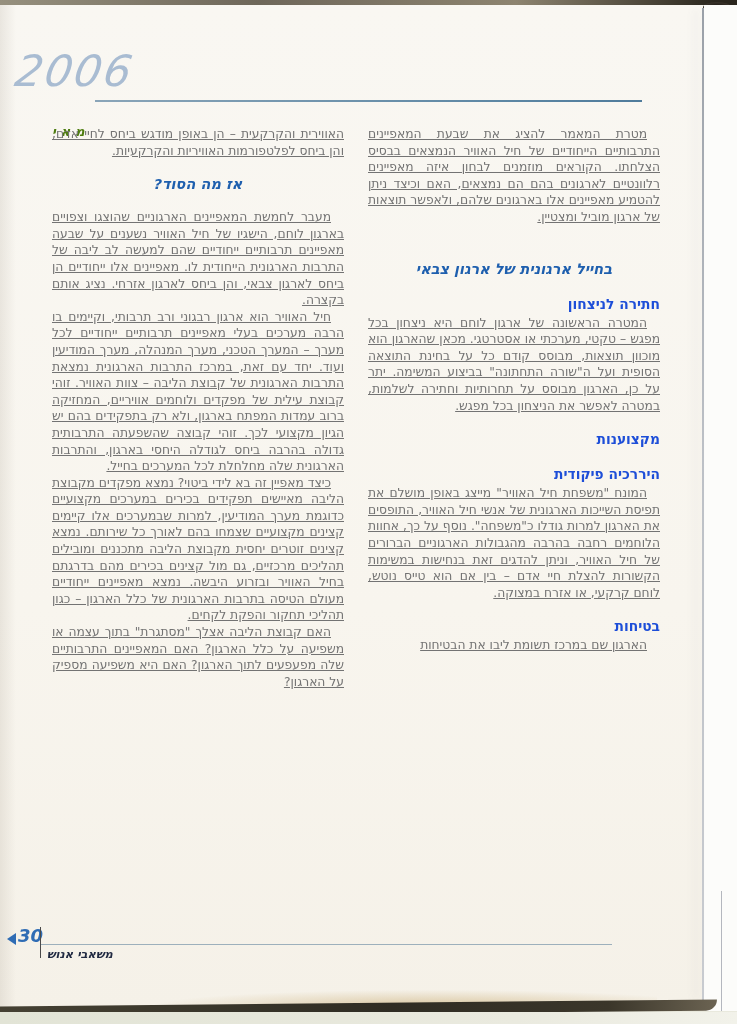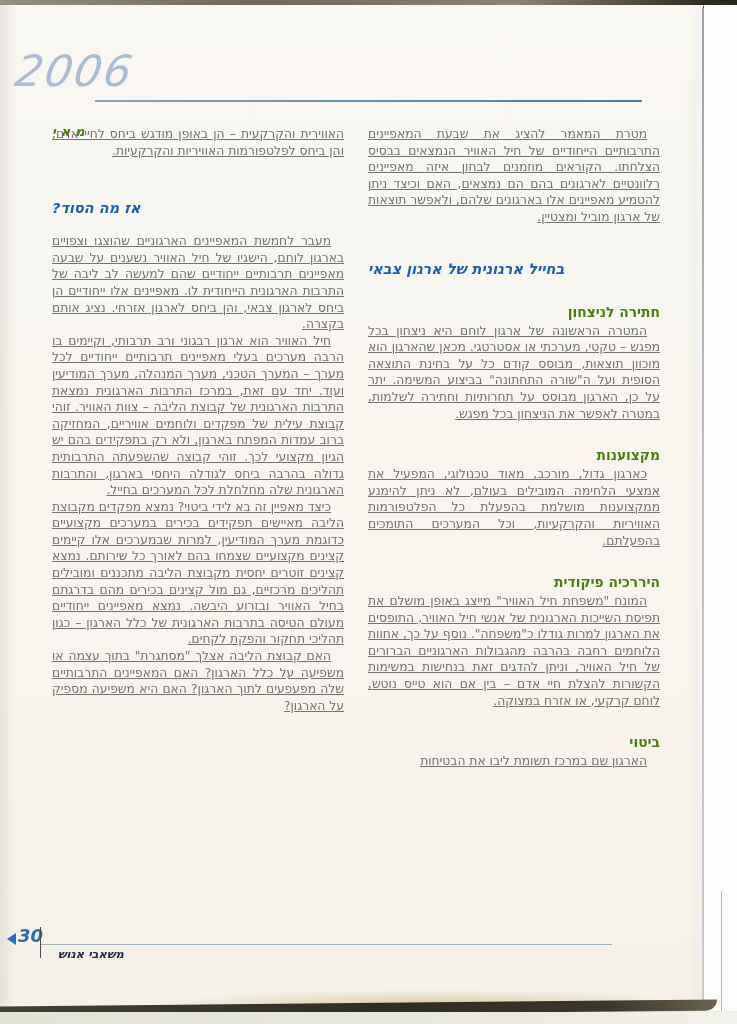--- a/index.html
+++ b/index.html
@@ -39,36 +39,36 @@
         background:linear-gradient(90deg,#8aa5b8,#5d87a4 75%,#4f7b9b);}
 
   
   .columns{position:absolute;top:126px;right:77px;width:608px;direction:rtl;
         display:flex;gap:24px;}
   .col{width:292px;}
   .col p{margin:0;font-size:12.3px;line-height:16.6px;color:#737373;
         text-align:justify;text-indent:13px;text-decoration:underline;}
   .col p.noindent{text-indent:0;}
   .col p.space-before{margin-top:9px;}
-  .h-blue{margin:40px 0 15px;font-size:14.5px;font-weight:bold;font-style:italic;
-        color:#1e5fae;text-align:left;}
-  .h-sub{margin:24px 0 1px;font-size:13.8px;font-weight:bold;color:#4d7c0f;text-align:right;}
+  .h-blue{margin:16px 0 15px;font-size:14.5px;font-weight:bold;font-style:italic;
+        color:#1e5fae;text-align:center;}
+  .h-sub{margin:16px 0 1px;font-size:13.8px;font-weight:bold;color:#1d4ed8;text-align:right;}
   .h-blue,.h-sub{line-height:19px;}
   .col .first-h{margin-top:34px;}
 
   
   .f-tri{position:absolute;left:7px;top:933px;width:0;height:0;
         border-top:6px solid transparent;border-bottom:6px solid transparent;
         border-right:9px solid #2f6cb4;}
   .f-num{position:absolute;left:18px;top:925px;font-size:18px;font-weight:bold;
         font-style:italic;color:#2f6cb4;}
   .f-vbar{position:absolute;left:40px;top:927px;width:1px;height:31px;background:#4a4a4a;}
   .f-rule{position:absolute;left:41px;top:944px;width:571px;height:1px;background:#9db0bc;}
   .f-section{position:absolute;left:47px;top:947px;font-size:11.5px;font-weight:bold;
-        font-style:italic;color:#212a42;direction:rtl;margin-left:11px;}
+        font-style:italic;color:#212a42;direction:rtl;}
 </style>
 </head>
 <body>
 
 <div id="scan">
 
   <div class="page">
     <div class="left-shade"></div>
   </div>
 
@@ -79,27 +79,26 @@
   <div class="columns">
 
     <div class="col">
       <p>מטרת המאמר להציג את שבעת המאפיינים התרבותיים הייחודיים של חיל האוויר הנמצאים בבסיס הצלחתו. הקוראים מוזמנים לבחון איזה מאפיינים רלוונטיים לארגונים בהם הם נמצאים, האם וכיצד ניתן להטמיע מאפיינים אלו בארגונים שלהם, ולאפשר תוצאות של ארגון מוביל ומצטיין.</p>
       <div class="h-blue first-h">בחייל ארגונית של ארגון צבאי</div>
 
       <div class="h-sub">חתירה לניצחון</div>
       <p>המטרה הראשונה של ארגון לוחם היא ניצחון בכל מפגש – טקטי, מערכתי או אסטרטגי. מכאן שהארגון הוא מוכוון תוצאות, מבוסס קודם כל על בחינת התוצאה הסופית ועל ה"שורה התחתונה" בביצוע המשימה. יתר על כן, הארגון מבוסס על תחרותיות וחתירה לשלמות, במטרה לאפשר את הניצחון בכל מפגש.</p>
 
       <div class="h-sub">מקצוענות</div>
-      <p>כארגון גדול, מורכב, מאוד טכנולוגי, המפעיל את אמצעי הלחימה המובילים בעולם, לא ניתן להימנע ממקצוענות מושלמת בהפעלת כל הפלטפורמות האוויריות והקרקעיות, וכל המערכים התומכים בהפעלתם.</p>
 
       <div class="h-sub">היררכיה פיקודית</div>
 
       <p>המונח "משפחת חיל האוויר" מייצג באופן מושלם את תפיסת השייכות הארגונית של אנשי חיל האוויר, התופסים את הארגון למרות גודלו כ"משפחה". נוסף על כך, אחוות הלוחמים רחבה בהרבה מהגבולות הארגוניים הברורים של חיל האוויר, וניתן להדגים זאת בנחישות במשימות הקשורות להצלת חיי אדם – בין אם הוא טייס נוטש, לוחם קרקעי, או אזרח במצוקה.</p>
 
-      <div class="h-sub">ביטוי</div>
+      <div class="h-sub">בטיחות</div>
       <p>הארגון שם במרכז תשומת ליבו את הבטיחות</p>
     </div>
 
     <div class="col">
       <p class="noindent">האווירית והקרקעית – הן באופן מודגש ביחס לחיי אדם, והן ביחס לפלטפורמות האוויריות והקרקעיות.</p>
 
       <div class="h-blue">אז מה הסוד?</div>
       <p>מעבר לחמשת המאפיינים הארגוניים שהוצגו וצפויים בארגון לוחם, הישגיו של חיל האוויר נשענים על שבעה מאפיינים תרבותיים ייחודיים שהם למעשה לב ליבה של התרבות הארגונית הייחודית לו. מאפיינים אלו ייחודיים הן ביחס לארגון צבאי, והן ביחס לארגון אזרחי. נציג אותם בקצרה.</p>
 
       <p>חיל האוויר הוא ארגון רבגוני ורב תרבותי, וקיימים בו הרבה מערכים בעלי מאפיינים תרבותיים ייחודיים לכל מערך – המערך הטכני, מערך המנהלה, מערך המודיעין ועוד. יחד עם זאת, במרכז התרבות הארגונית נמצאת התרבות הארגונית של קבוצת הליבה – צוות האוויר. זוהי קבוצת עילית של מפקדים ולוחמים אוויריים, המחזיקה ברוב עמדות המפתח בארגון, ולא רק בתפקידים בהם יש הגיון מקצועי לכך. זוהי קבוצה שהשפעתה התרבותית גדולה בהרבה ביחס לגודלה היחסי בארגון, והתרבות הארגונית שלה מחלחלת לכל המערכים בחייל.</p>

